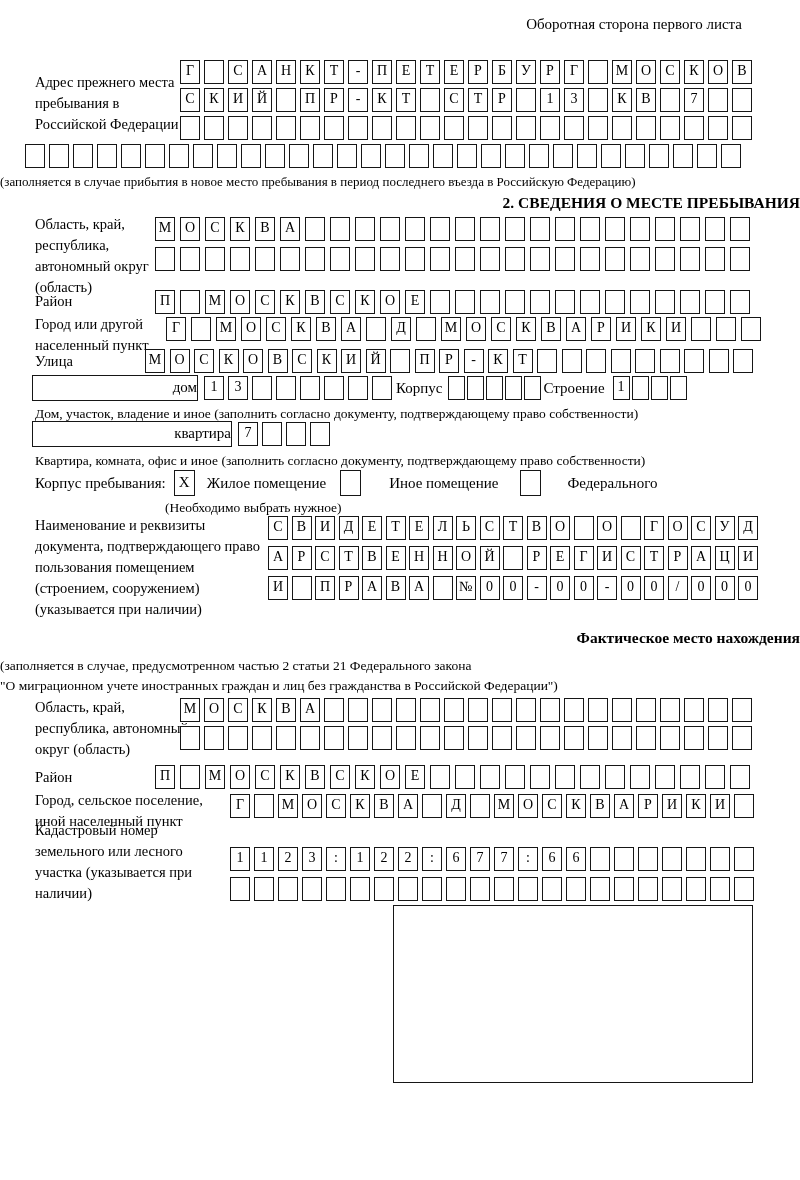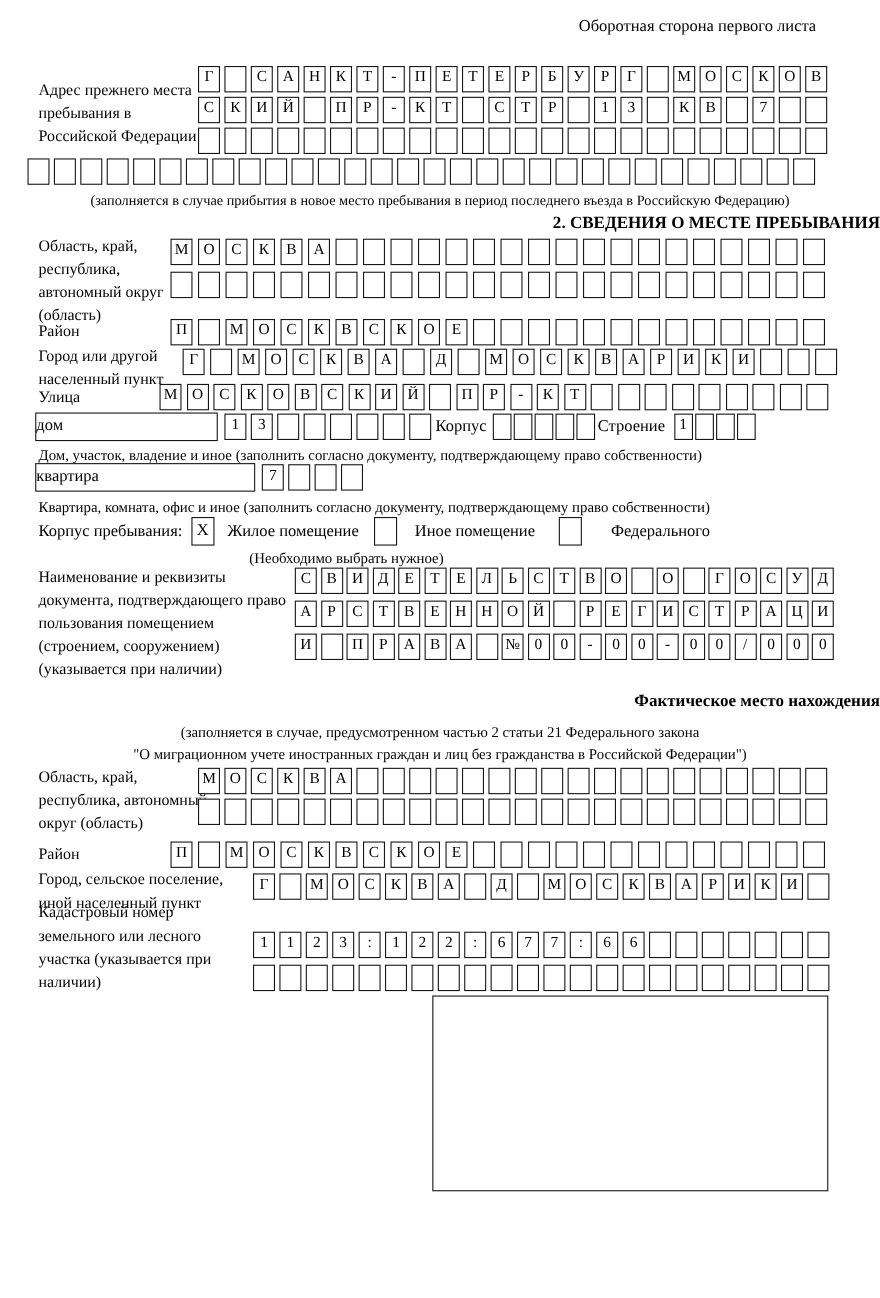--- a/index.html
+++ b/index.html
@@ -8,27 +8,27 @@
   .page{position:relative;width:800px;height:1180px;background:#fff;overflow:hidden}
   .abs{position:absolute}
   .lbl{font-size:14.5px;line-height:21px}
   .cap{font-size:13px;line-height:17px}
   .cap2{font-size:13.5px;line-height:19px}
   .ttl{font-weight:bold;font-size:15.5px;text-align:right;width:800px;left:0}
   .boxrow{display:flex;--g:4px}
   .cell{flex:0 0 auto;width:20px;height:24px;border:1.6px solid #161616;margin-right:var(--g);
         font-size:14px;line-height:20px;text-align:center;background:#fff}
   .cell.sm{width:17px;margin-right:2px}
-  .widebox{flex:0 0 auto;border:1.6px solid #161616;height:26px;text-align:left;
+  .widebox{flex:0 0 auto;border:1.6px solid #161616;height:26px;text-align:right;
            font-size:15px;line-height:22px;background:#fff}
   .cb{flex:0 0 auto;width:21px;height:26px;border:1.6px solid #161616;text-align:center;
       font-size:15px;line-height:23px;background:#fff}
   .inline-lbl{font-size:15px;line-height:26px;white-space:nowrap}
   .flexrow{display:flex;align-items:center}
-  .center{text-align:center}
+  .center{text-align:left}
   .stamp{border:1.6px solid #161616;background:#fff}
 </style>
 </head>
 <body>
 
 <div class="page">
 
   <div class="abs" style="top:16px;right:58px;font-size:15px">Оборотная сторона первого листа</div>
 
   <div class="abs lbl" style="left:35px;top:72px;width:150px">Адрес прежнего места пребывания в Российской Федерации</div>
@@ -324,21 +324,21 @@
         <span class="cell"></span>
       </div>
   </div>
   <div class="abs cap2" style="left:35px;top:451px">Квартира, комната, офис и иное (заполнить согласно документу, подтверждающему право собственности)</div>
 
   <div class="abs flexrow" style="left:35px;top:470px">
     <div class="inline-lbl">Корпус пребывания:</div>
     <div class="cb" style="margin-left:8px">X</div>
     <div class="inline-lbl" style="margin-left:12px">Жилое помещение</div>
     <div class="cb" style="margin-left:14px"></div>
-    <div class="inline-lbl" style="margin-left:16px">Иное помещение</div>
+    <div class="inline-lbl" style="margin-left:28px">Иное помещение</div>
     <div class="cb" style="margin-left:22px"></div>
     <div class="inline-lbl" style="margin-left:26px">Федерального</div>
   </div>
   <div class="abs cap2 center" style="left:165px;top:498px;width:300px">(Необходимо выбрать нужное)</div>
 
   <div class="abs lbl" style="left:35px;top:515px;width:230px">Наименование и реквизиты документа, подтверждающего право пользования помещением (строением, сооружением) (указывается при наличии)</div>
   <div class="abs boxrow" style="left:268px;top:516px;--g:3.5px">
       <span class="cell">С</span>
       <span class="cell">В</span>
       <span class="cell">И</span>

